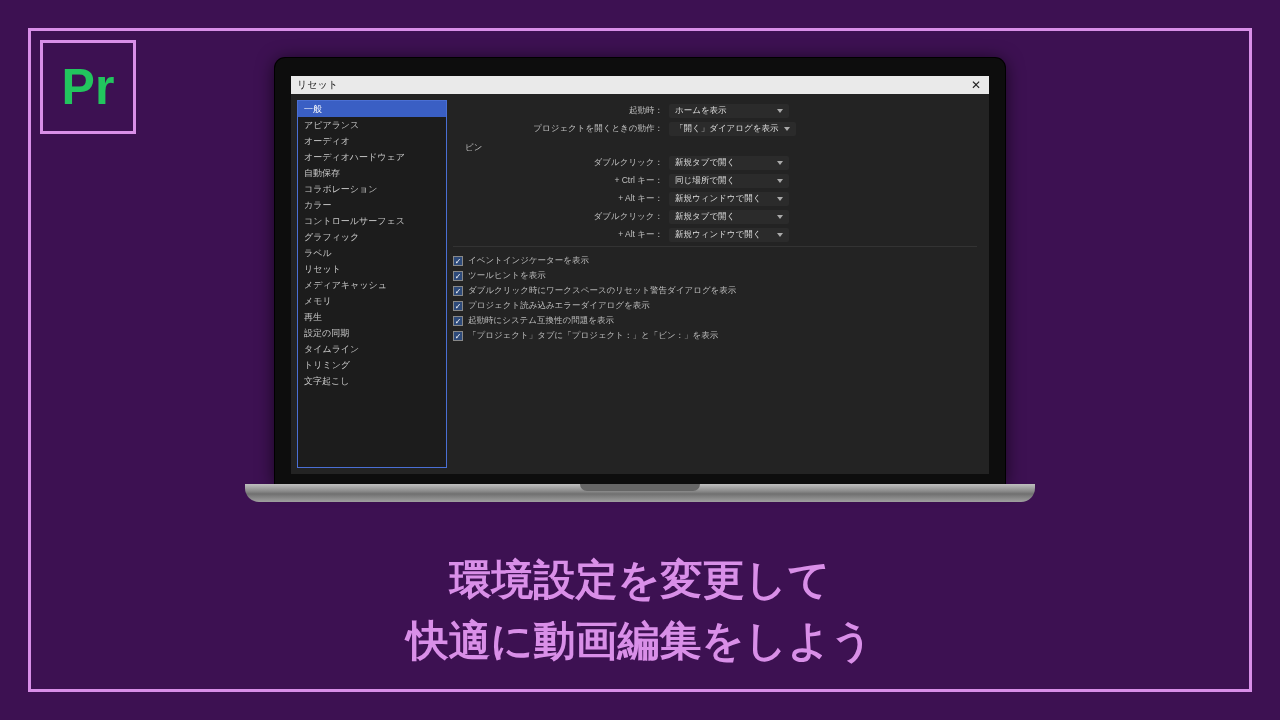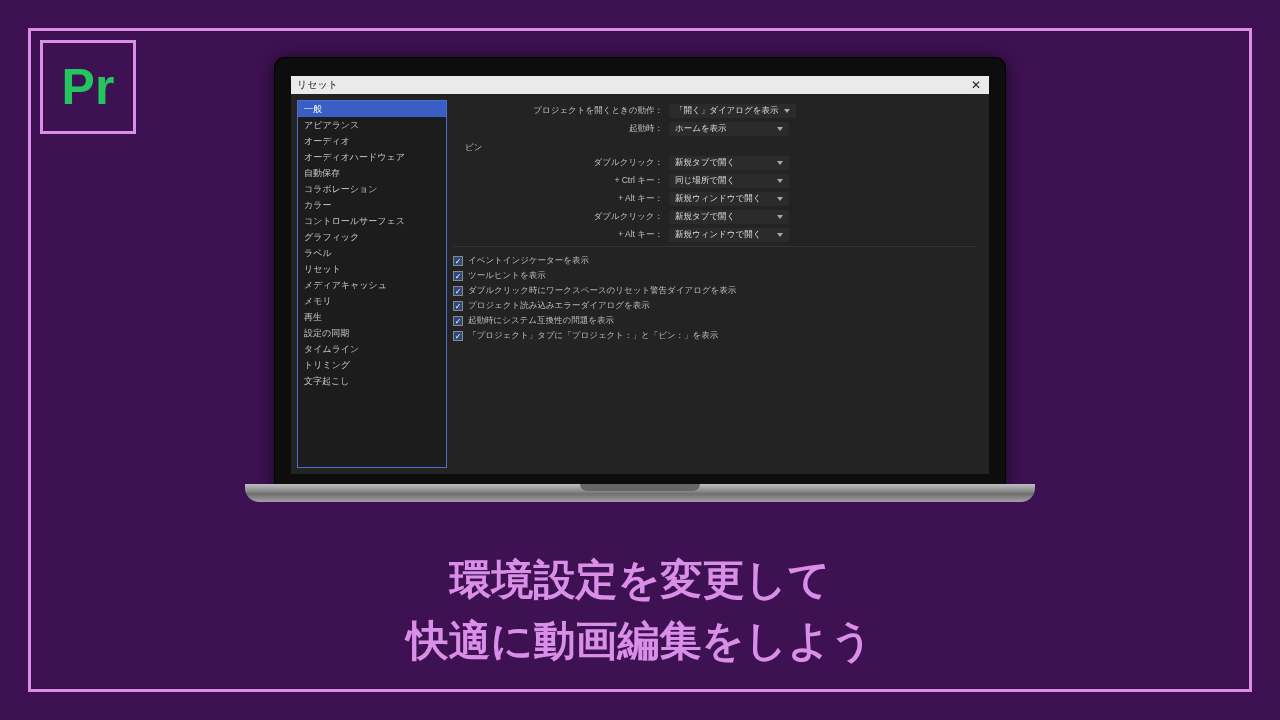--- a/index.html
+++ b/index.html
@@ -234,26 +234,26 @@
           <div class="sidebar-item">メモリ</div>
           <div class="sidebar-item">再生</div>
           <div class="sidebar-item">設定の同期</div>
           <div class="sidebar-item">タイムライン</div>
           <div class="sidebar-item">トリミング</div>
           <div class="sidebar-item">文字起こし</div>
         </div>
 
         <div class="main-panel">
           <div class="row">
+            <span class="label">起動時：</span>
+            <span class="dropdown">ホームを表示</span>
+          </div>
+          <div class="row">
             <span class="label">プロジェクトを開くときの動作：</span>
             <span class="dropdown">「開く」ダイアログを表示</span>
-          </div>
-          <div class="row">
-            <span class="label">起動時：</span>
-            <span class="dropdown">ホームを表示</span>
           </div>
 
           <div class="section-label">ビン</div>
           <div class="row">
             <span class="label">ダブルクリック：</span>
             <span class="dropdown">新規タブで開く</span>
           </div>
           <div class="row">
             <span class="label">+ Ctrl キー：</span>
             <span class="dropdown">同じ場所で開く</span>

